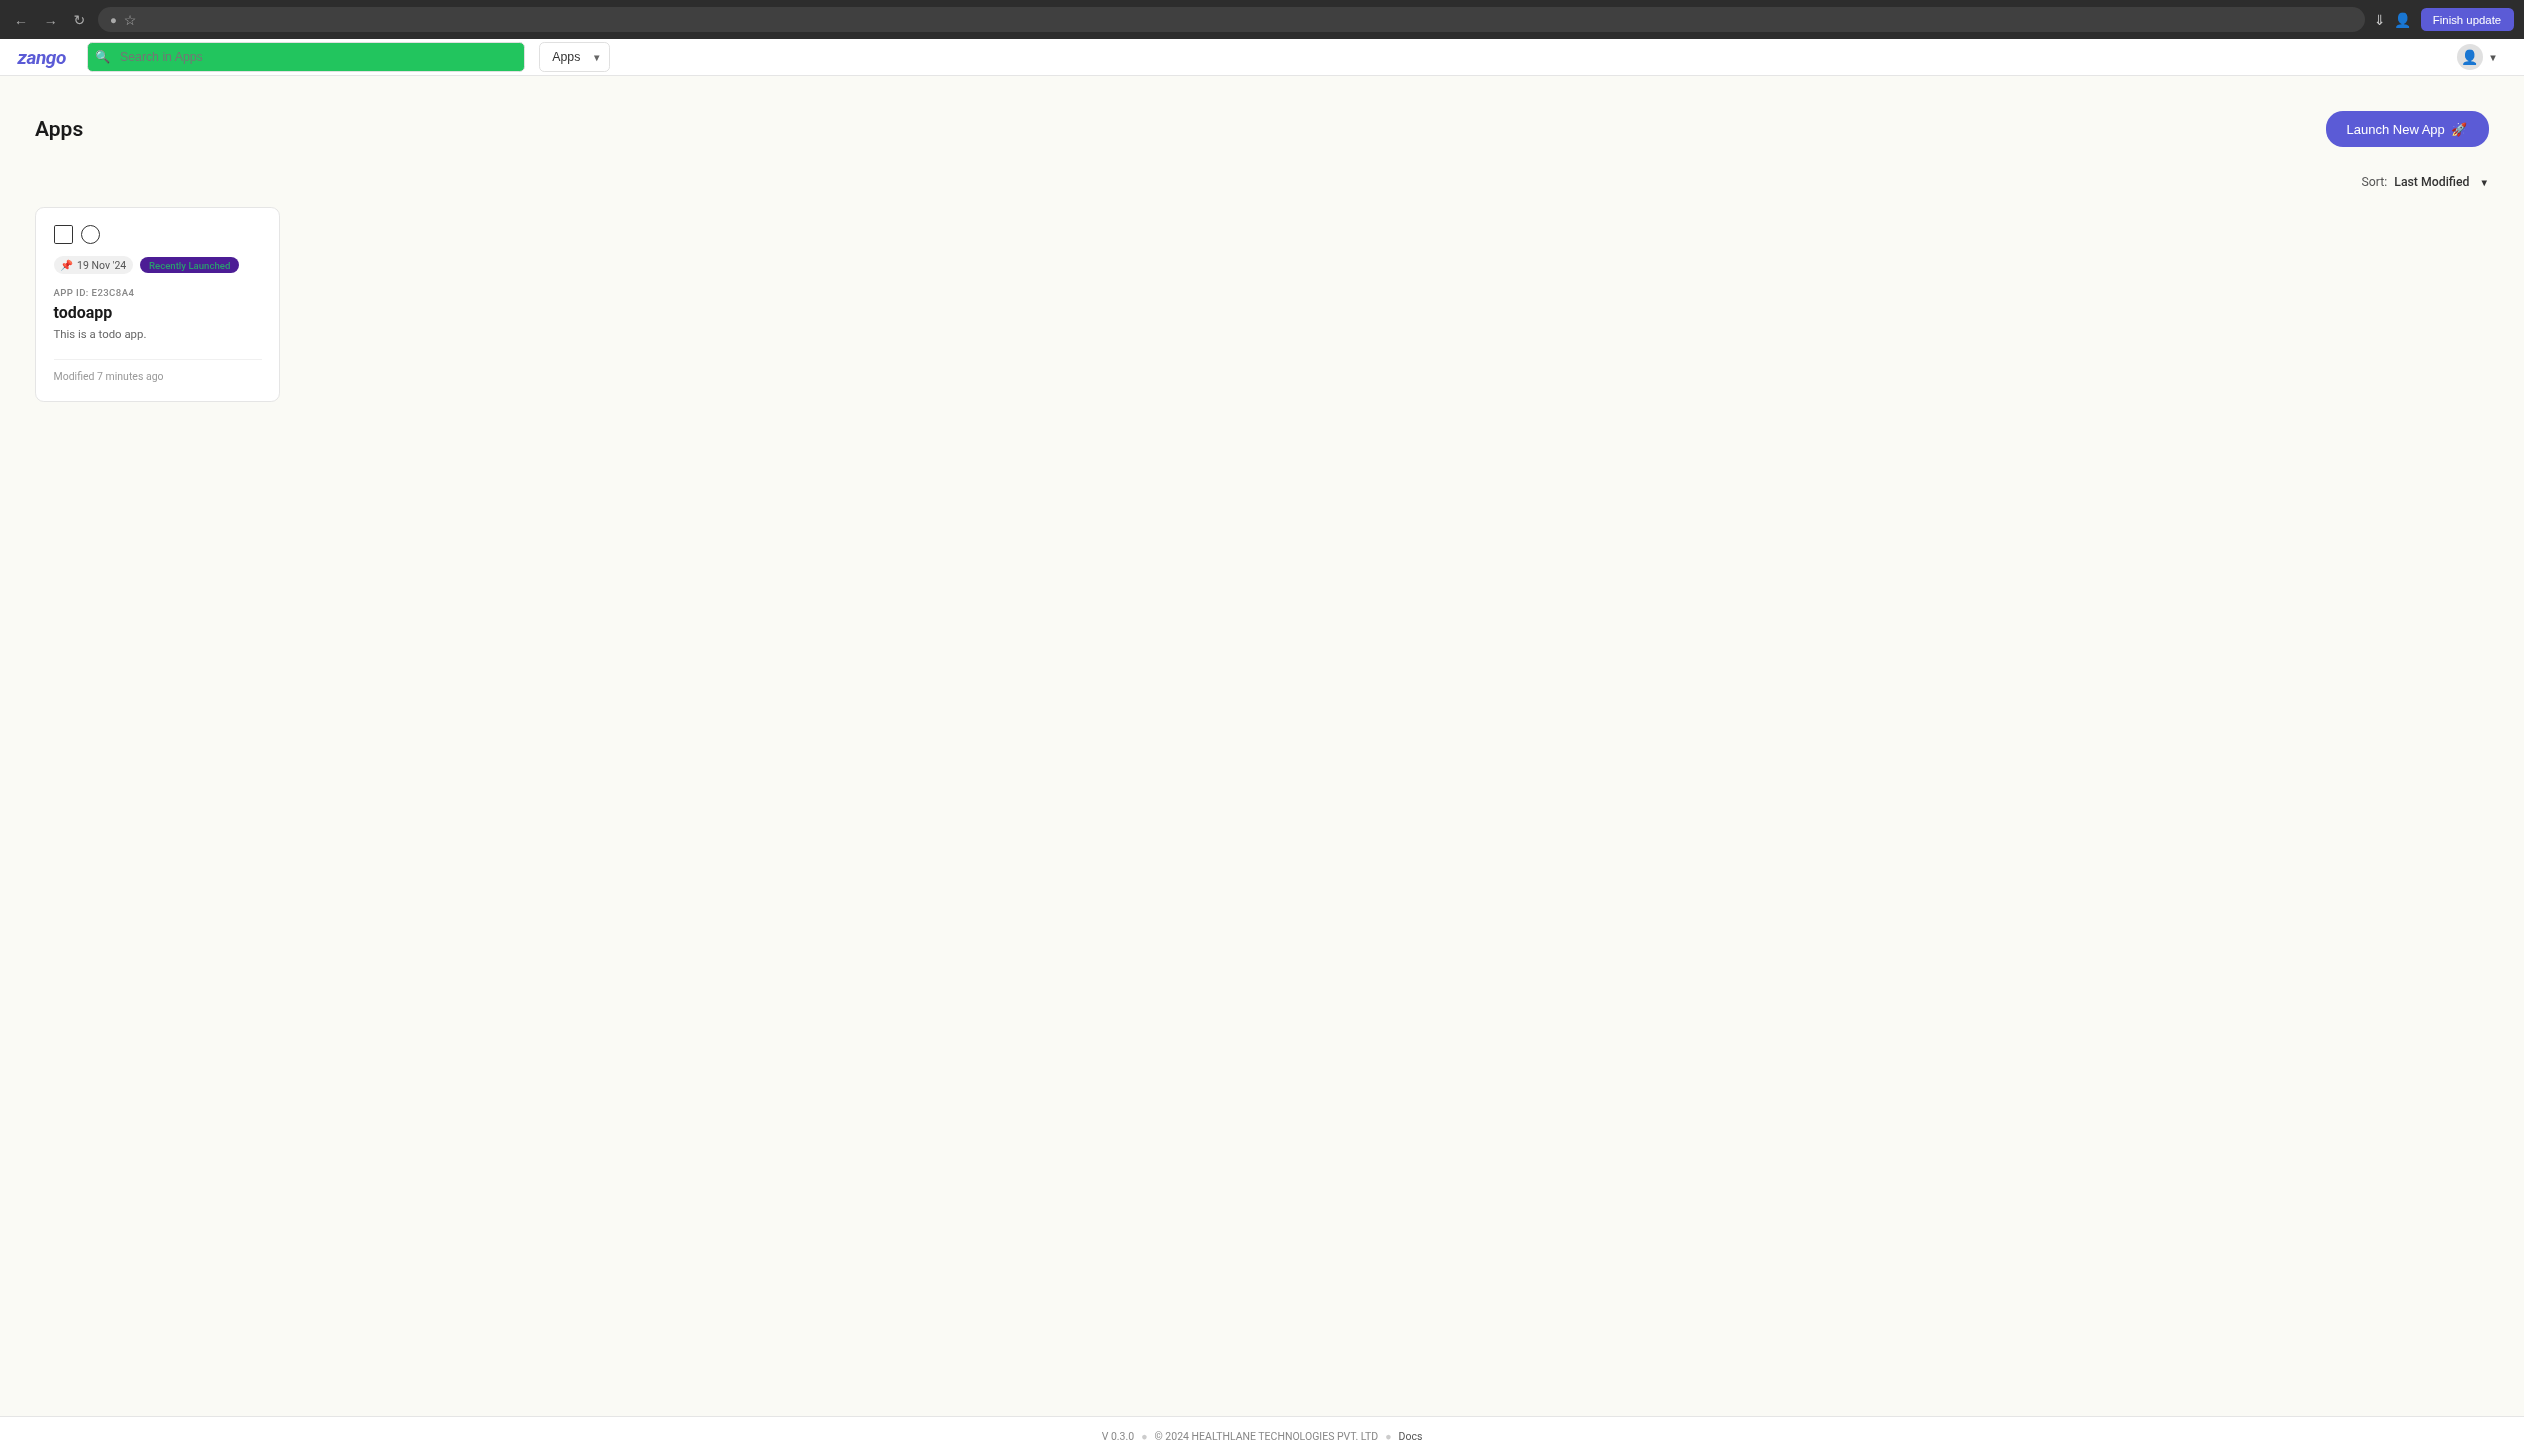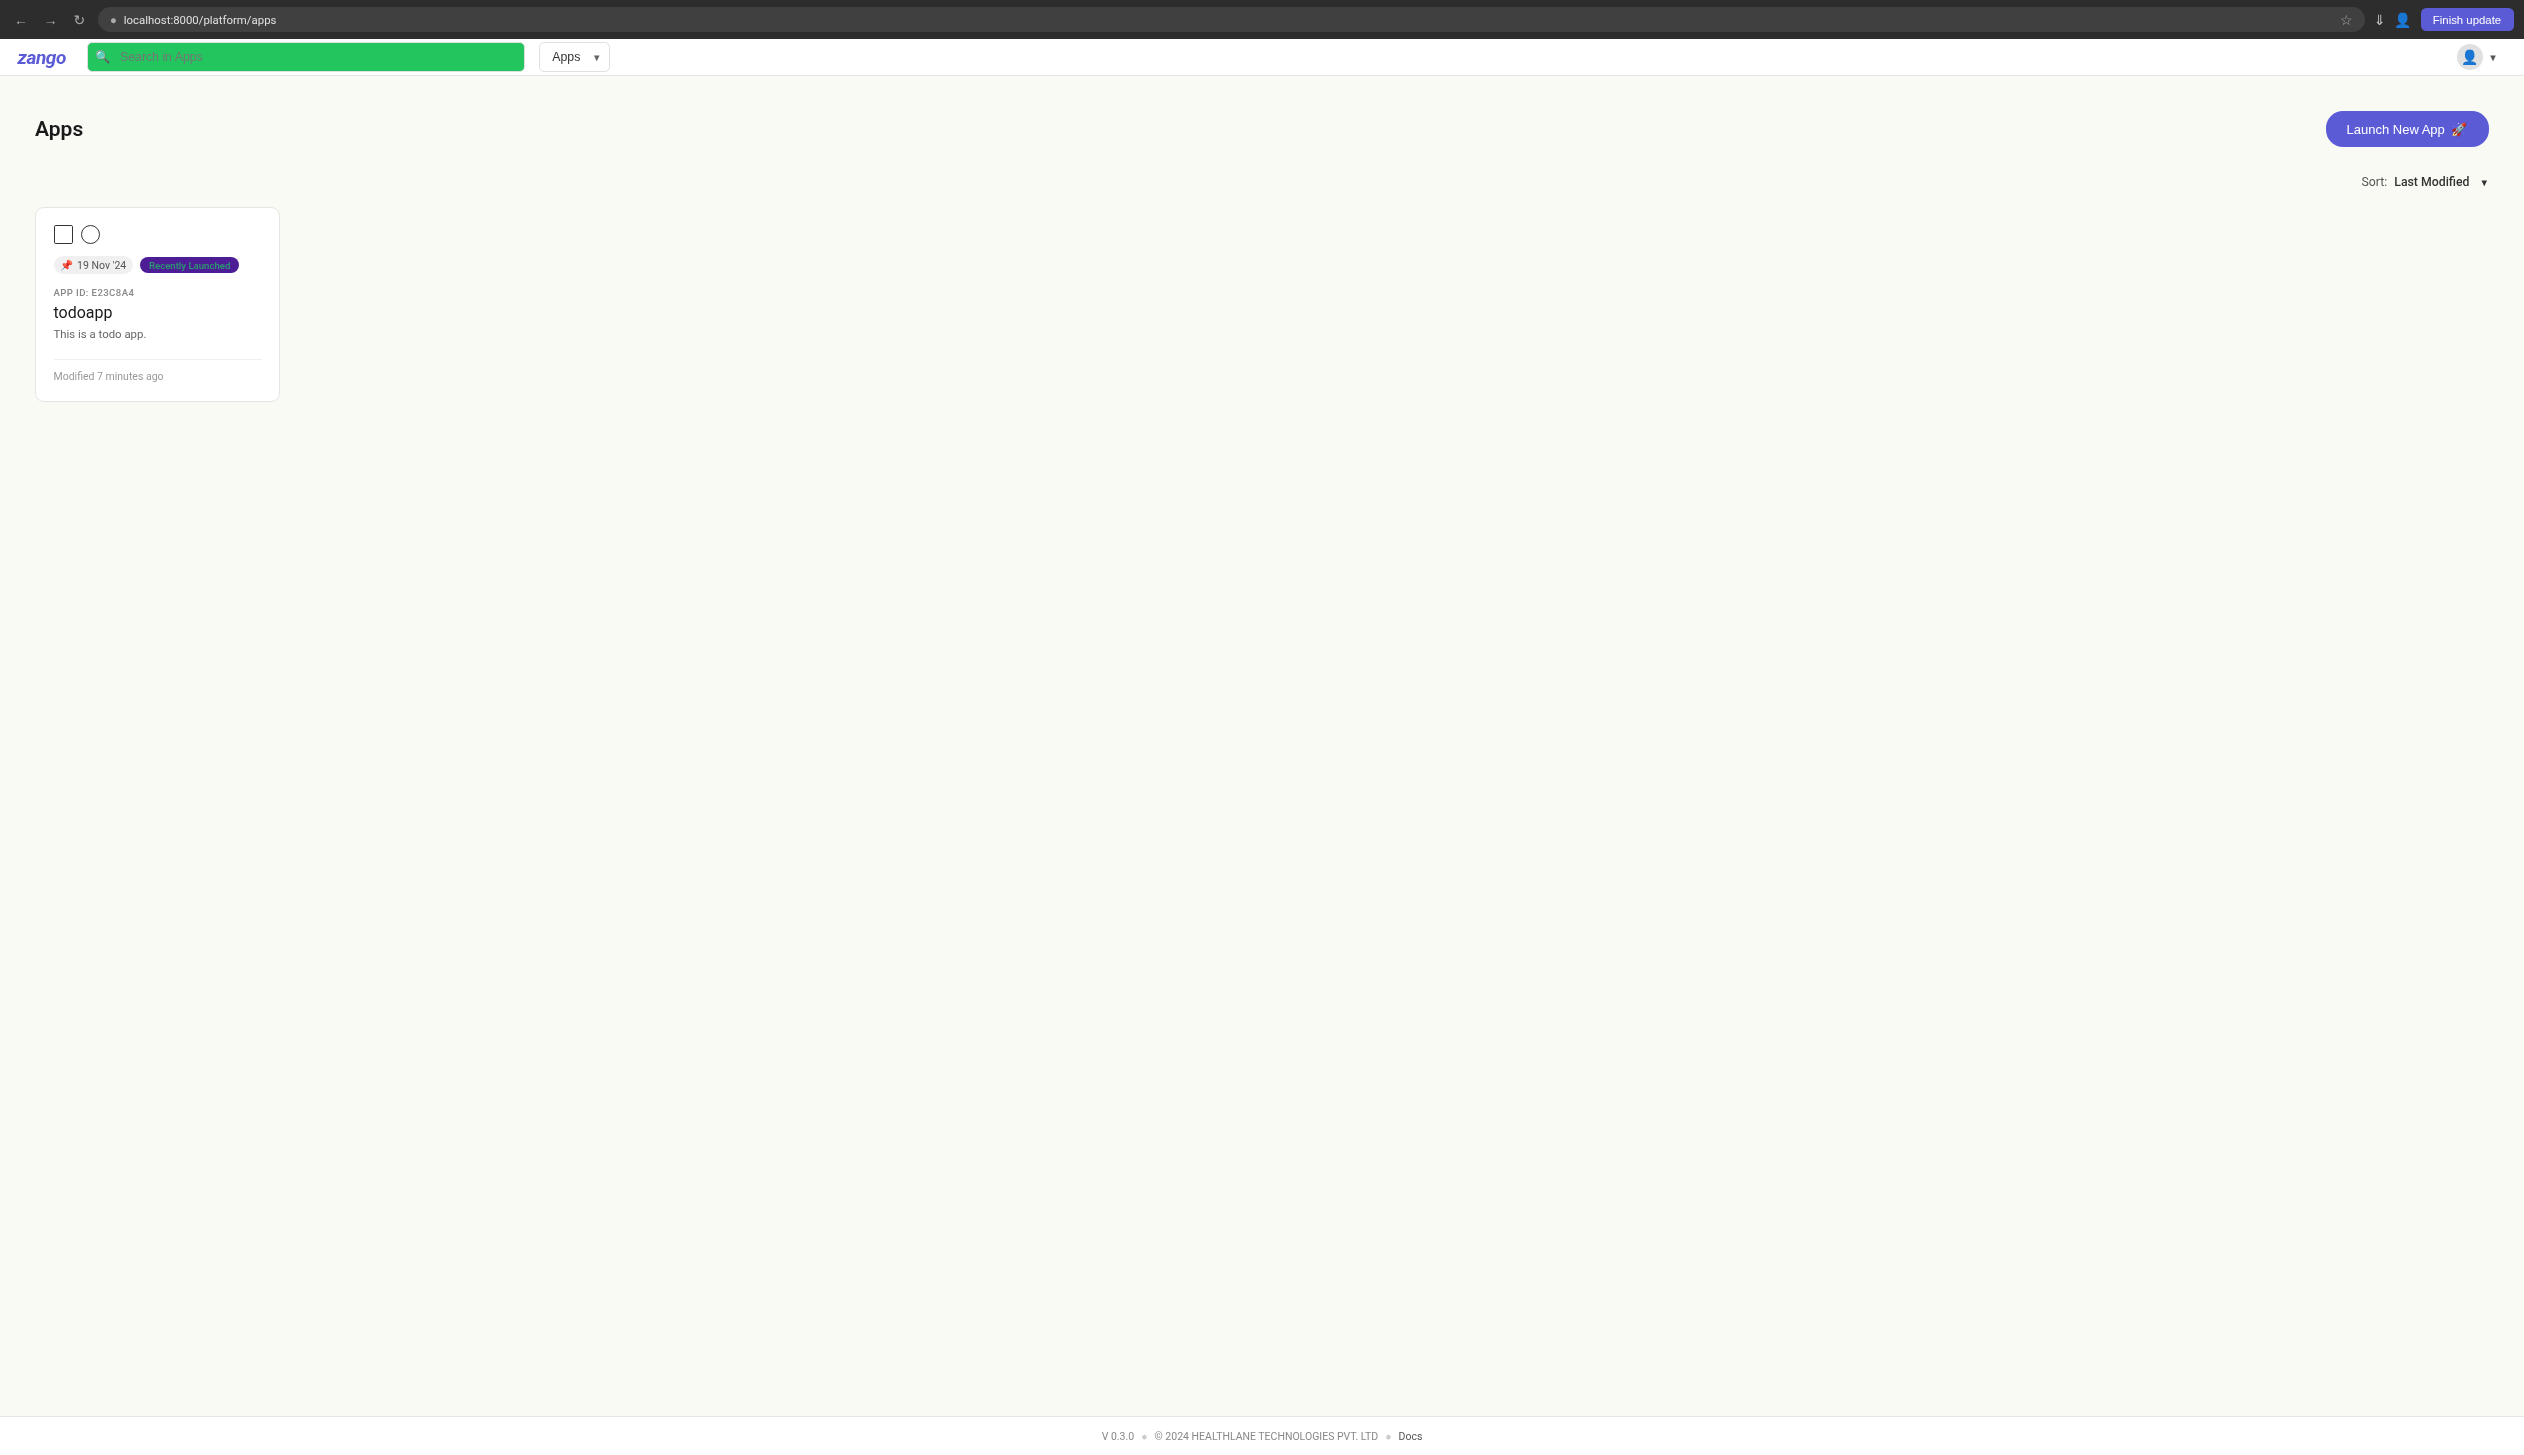--- a/index.html
+++ b/index.html
@@ -260,21 +260,21 @@
     }
     .card-app-id {
       font-size: 9.6px;
       color: #888;
       letter-spacing: 0.4px;
       margin-bottom: 5.3px;
       font-weight: 500;
     }
     .card-app-name {
       font-size: 16px;
-      font-weight: 400;
+      font-weight: 700;
       color: #1a1a1a;
       margin-bottom: 5.3px;
     }
     .card-app-desc {
       font-size: 11.4px;
       color: #666;
       margin-bottom: 17.5px;
     }
     .card-modified {
       font-size: 10.5px;
@@ -301,21 +301,20 @@
   </style>
 </head>
 <body>
 
 <div class="browser-chrome">
   <button class="browser-nav-btn">←</button>
   <button class="browser-nav-btn">→</button>
   <button class="browser-nav-btn">↻</button>
   <div class="address-bar">
     <span class="address-icon">●</span>
-    <span class="address-text">localhost:8000/platform/apps</span>
     <span class="browser-star">☆</span>
   </div>
   <div class="browser-actions">
     <button class="browser-action-btn">⇓</button>
     <button class="browser-action-btn">👤</button>
     <button class="finish-update-btn">Finish update</button>
   </div>
 </div>
 
 <div class="app-header">

